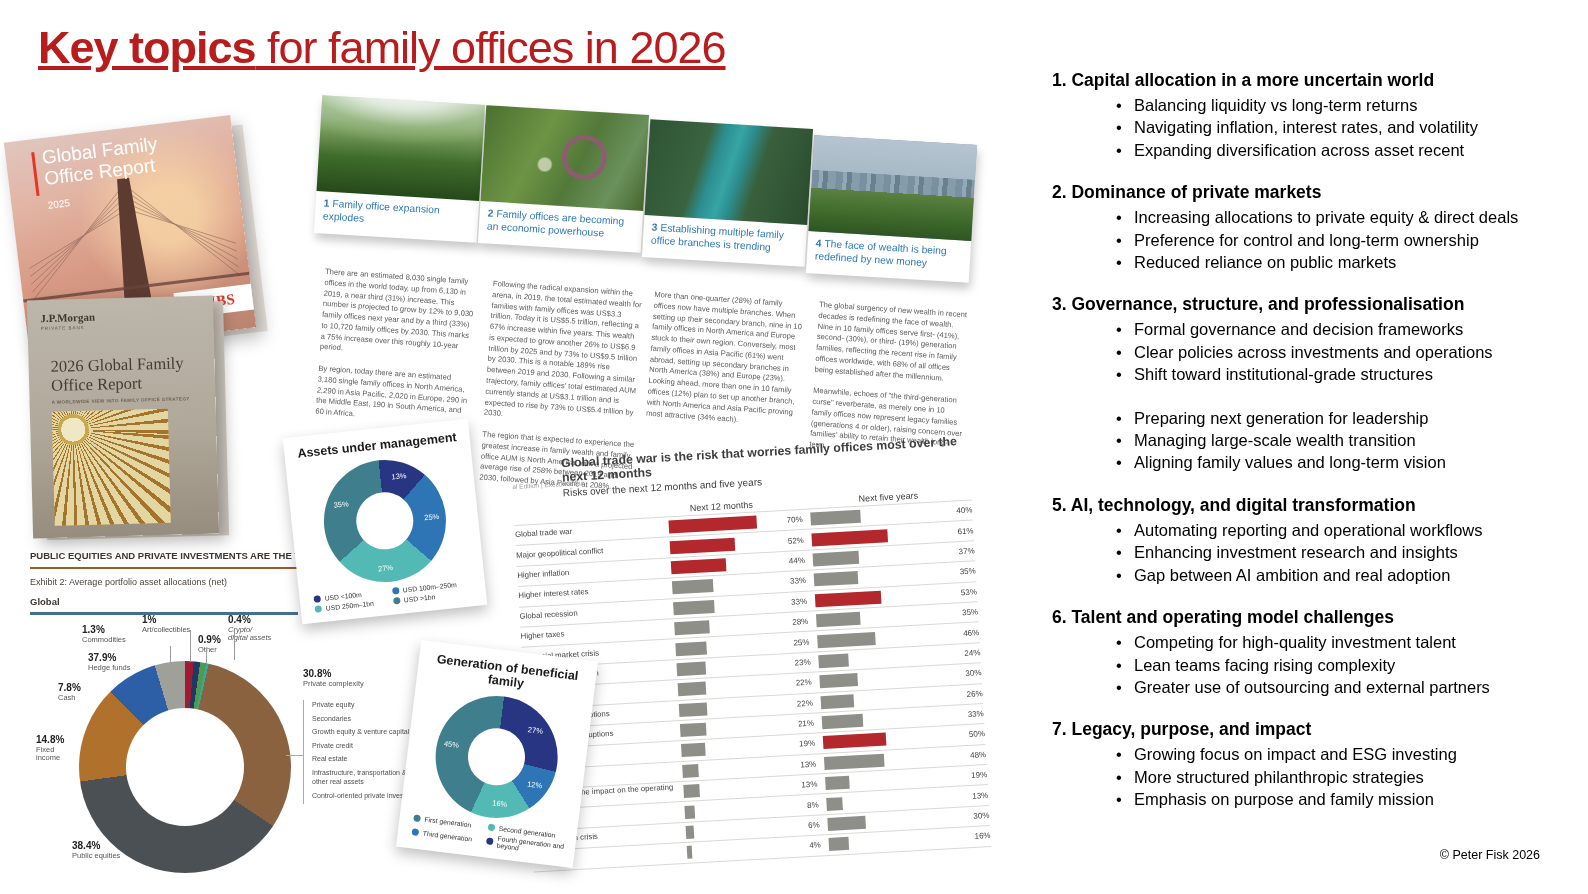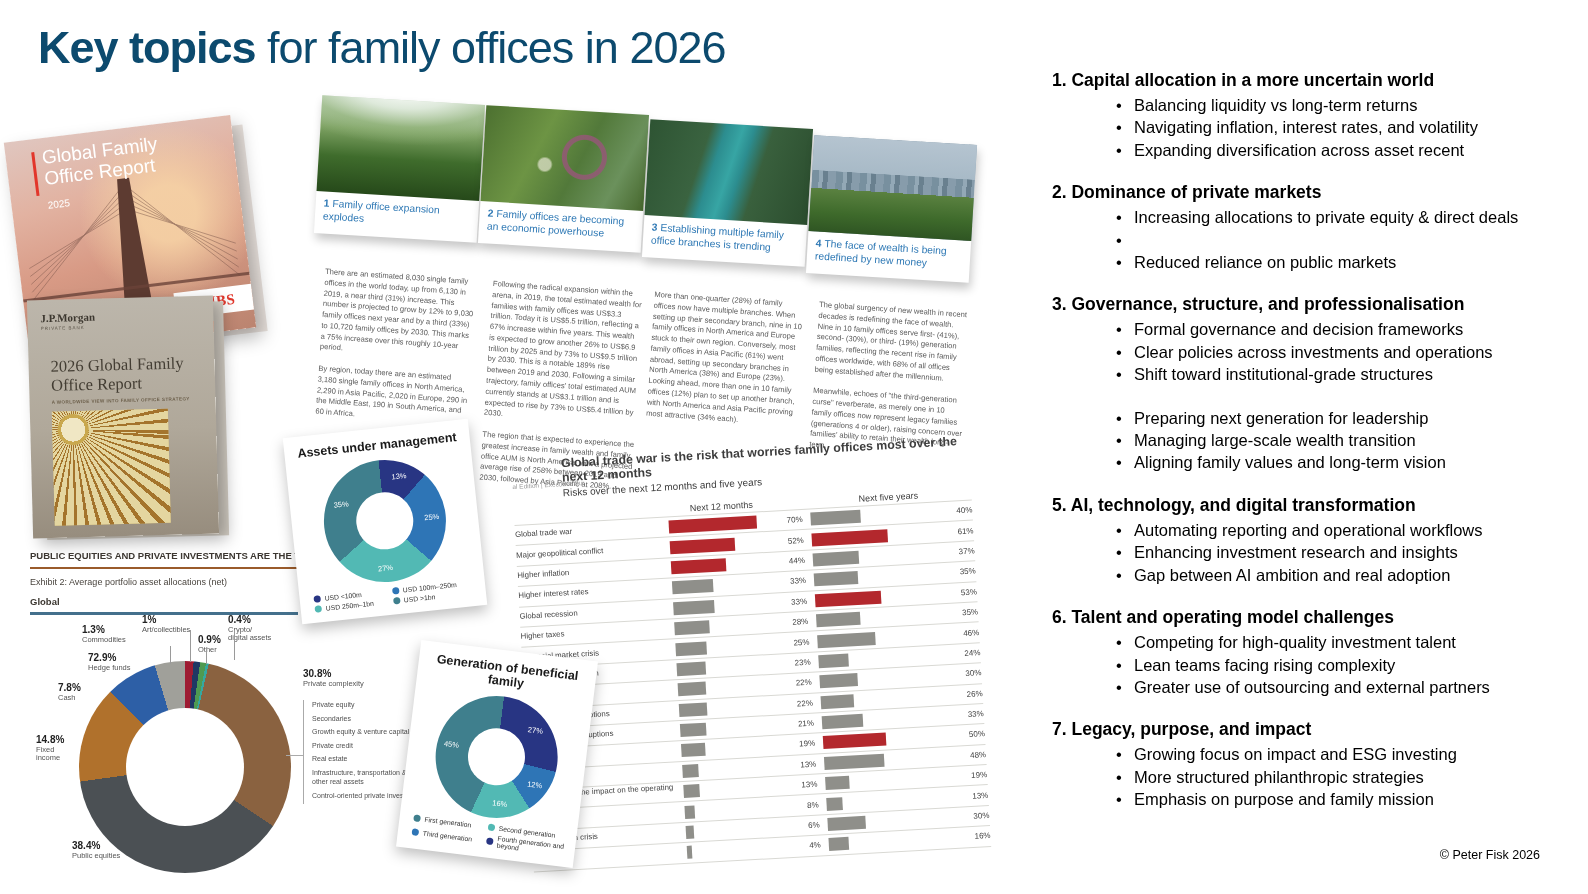--- a/index.html
+++ b/index.html
@@ -1,19 +1,19 @@
 <!DOCTYPE html>
 <html><head>
 <meta charset="utf-8">
 <style>
   html,body{margin:0;padding:0;background:#ffffff;}
   .canvas{position:relative;width:1588px;height:894px;background:#fff;overflow:hidden;
           font-family:"Liberation Sans",sans-serif;color:#111;}
   
-  .slide-title{position:absolute;left:38px;top:22px;font-size:45px;letter-spacing:-1px;color:#0c4a6e;}
+  .slide-title{position:absolute;left:38px;top:22px;font-size:45px;letter-spacing:-1px;color:#b91c1c;text-decoration:underline;}
   .slide-title .b{font-weight:700;}
   
   .topics{position:absolute;left:1052px;top:70px;width:566px;}
   .topic{margin-bottom:21px;}
   .topic h3{margin:0 0 3px 0;font-size:17.5px;font-weight:700;color:#000;}
   .bullet{display:flex;padding-left:64px;font-size:16.5px;line-height:22.4px;color:#000;}
   .bullet .dot{width:18px;flex:none;}
   
   .credit{position:absolute;right:48px;top:848px;font-size:12.5px;color:#000;}
   
@@ -261,42 +261,42 @@
         <div class="callout" style="left: 112px; top: 64px;">
           <div class="v">1%</div>
           <div class="t" style="white-space: pre-line;">Art/collectibles</div>
         </div>
         <div class="callout" style="left: 168px; top: 84px;">
           <div class="v">0.9%</div>
           <div class="t" style="white-space: pre-line;">Other</div>
         </div>
         <div class="callout" style="left: 198px; top: 64px;">
           <div class="v">0.4%</div>
-          <div class="t" style="white-space: pre-line;">Crypto/
+          <div class="t" style="white-space: pre-line; font-style: italic;">Crypto/
 digital assets</div>
         </div>
         <div class="callout" style="left: 273px; top: 118px;">
           <div class="v">30.8%</div>
           <div class="t" style="white-space: pre-line;">Private complexity</div>
         </div>
         <div class="callout" style="left: 42px; top: 290px;">
           <div class="v">38.4%</div>
           <div class="t" style="white-space: pre-line;">Public equities</div>
         </div>
         <div class="callout" style="left: 6px; top: 184px;">
           <div class="v">14.8%</div>
           <div class="t" style="white-space: pre-line;">Fixed
 income</div>
         </div>
         <div class="callout" style="left: 28px; top: 132px;">
           <div class="v">7.8%</div>
           <div class="t" style="white-space: pre-line;">Cash</div>
         </div>
         <div class="callout" style="left: 58px; top: 102px;">
-          <div class="v">72.9%</div>
+          <div class="v">37.9%</div>
           <div class="t" style="white-space: pre-line;">Hedge funds</div>
         </div>
         <div class="cline" style="left: 140px; top: 96px; height: 18px;"></div>
         <div class="cline" style="left: 160px; top: 80px; height: 32px;"></div>
         <div class="cline" style="left: 176px; top: 98px; height: 16px;"></div>
         <div class="cline" style="left: 204px; top: 80px; height: 30px;"></div>
       </div>
     <div class="bracket"></div>
     <div class="sublist" id="alloc-sublist">
         <div>Private equity</div>
@@ -525,20 +525,21 @@
         </div>
       </div>
       <div class="topic">
         <h3>2. Dominance of private markets</h3>
         <div class="bullet">
           <span class="dot">•</span>
           <span>Increasing allocations to private equity &amp; direct deals</span>
         </div>
         <div class="bullet">
           <span class="dot">•</span>
+          <span>Preference for control and long-term ownership</span>
         </div>
         <div class="bullet">
           <span class="dot">•</span>
           <span>Reduced reliance on public markets</span>
         </div>
       </div>
       <div class="topic">
         <h3>3. Governance, structure, and professionalisation</h3>
         <div class="bullet">
           <span class="dot">•</span>

